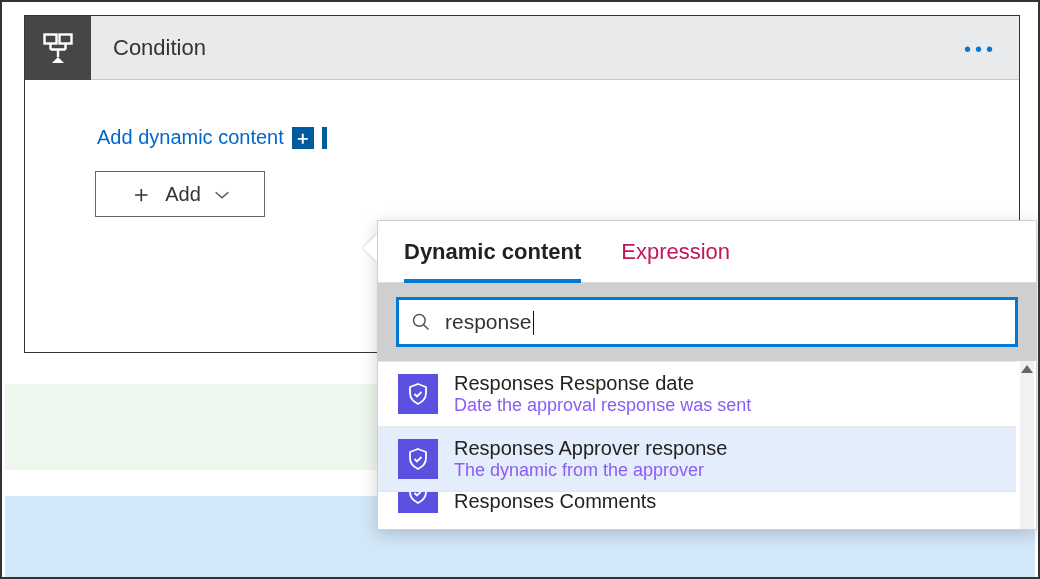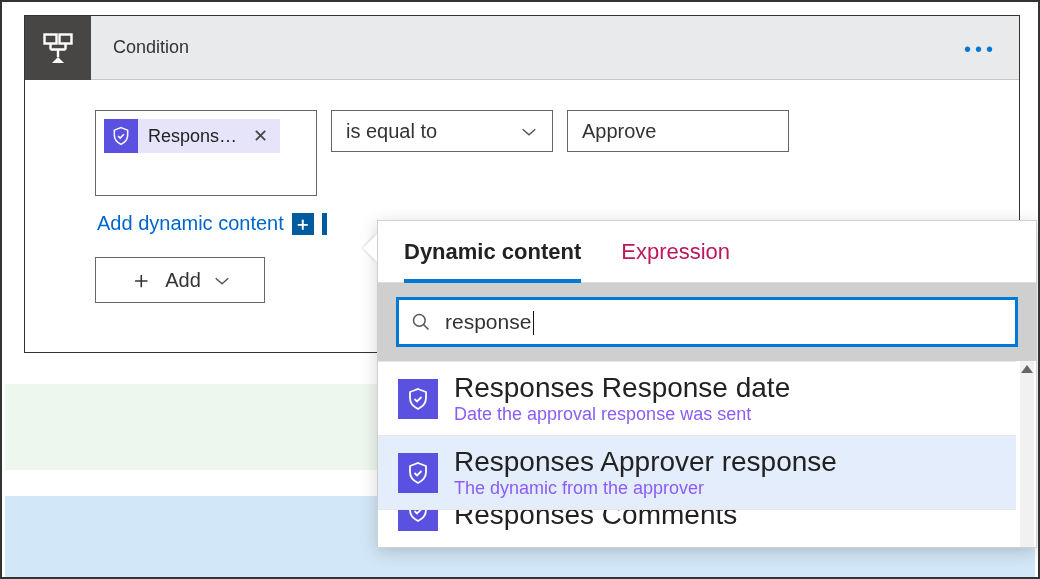--- a/index.html
+++ b/index.html
@@ -34,21 +34,21 @@
   .condition-icon-box {
     width: 66px;
     height: 64px;
     background: #484644;
     display: flex;
     align-items: center;
     justify-content: center;
   }
   .condition-icon-box svg { width: 36px; height: 36px; }
   .condition-title {
-    font-size: 18px;
+    font-size: 22px;
     color: #333;
     margin-left: 22px;
   }
   .condition-menu {
     position: absolute;
     right: 22px;
     top: 22px;
     color: #0078d4;
     font-size: 20px;
     letter-spacing: 4px;
@@ -291,21 +291,21 @@
     width: 40px;
     height: 40px;
     background: #5a51e0;
     display: flex;
     align-items: center;
     justify-content: center;
     flex-shrink: 0;
   }
   .result-icon svg { width: 24px; height: 24px; }
   .result-texts .title {
-    font-size: 28px;
+    font-size: 20px;
     color: #222;
   }
   .result-texts .desc {
     font-size: 18px;
     color: #8b5cf6;
   }
   .result-item.truncated { padding-bottom: 16px; height: 38px; overflow: hidden; align-items: flex-end; border-top:1px solid #e6e6e6;}
   .result-item.truncated .result-icon { margin-top: 0; }
 
   .scrollbar-track {
@@ -339,47 +339,20 @@
         <rect x="13" y="3" width="8" height="6"></rect>
         <path d="M7 9 v4 M17 9 v4 M7 13 h10 M12 13 v5"></path>
         <path d="M8 22 l4 -4 l4 4" fill="#fff" stroke="none"></path>
       </svg>
     </div>
     <div class="condition-title">Condition</div>
     <div class="condition-menu">•••</div>
   </div>
 
   <div class="condition-body">
-    <div class="row1">
-      <div class="value-box">
-        <div class="token-chip">
-          <span class="chip-icon">
-            <svg viewBox="0 0 24 24" fill="none" stroke="#fff" stroke-width="1.8">
-              <path d="M12 2 l8 3 v6 c0 5 -4 9 -8 11 c-4 -2 -8 -6 -8 -11 V5 z"></path>
-              <path d="M8.5 12 l2.5 2.5 l4.5 -4.5"></path>
-            </svg>
-          </span>
-          <span class="chip-label">Respons…</span>
-          <span class="chip-close">✕</span>
-        </div>
-      </div>
-
-      <div class="operator-select">
-        <span>is equal to</span>
-        <span class="chevron-down">
-          <svg viewBox="0 0 20 12" fill="none" stroke="#555" stroke-width="1.6">
-            <path d="M3 3 l7 6 l7 -6"></path>
-          </svg>
-        </span>
-      </div>
-
-      <div class="value-input">
-        <span>Approve</span>
-      </div>
-    </div>
 
     <div class="add-dynamic-link">
       <span>Add dynamic content</span>
       <span class="plus-badge">＋</span>
       <span class="cursor-bar"></span>
     </div>
 
     <div class="add-button">
       <span class="plus">＋</span>
       <span>Add</span>

